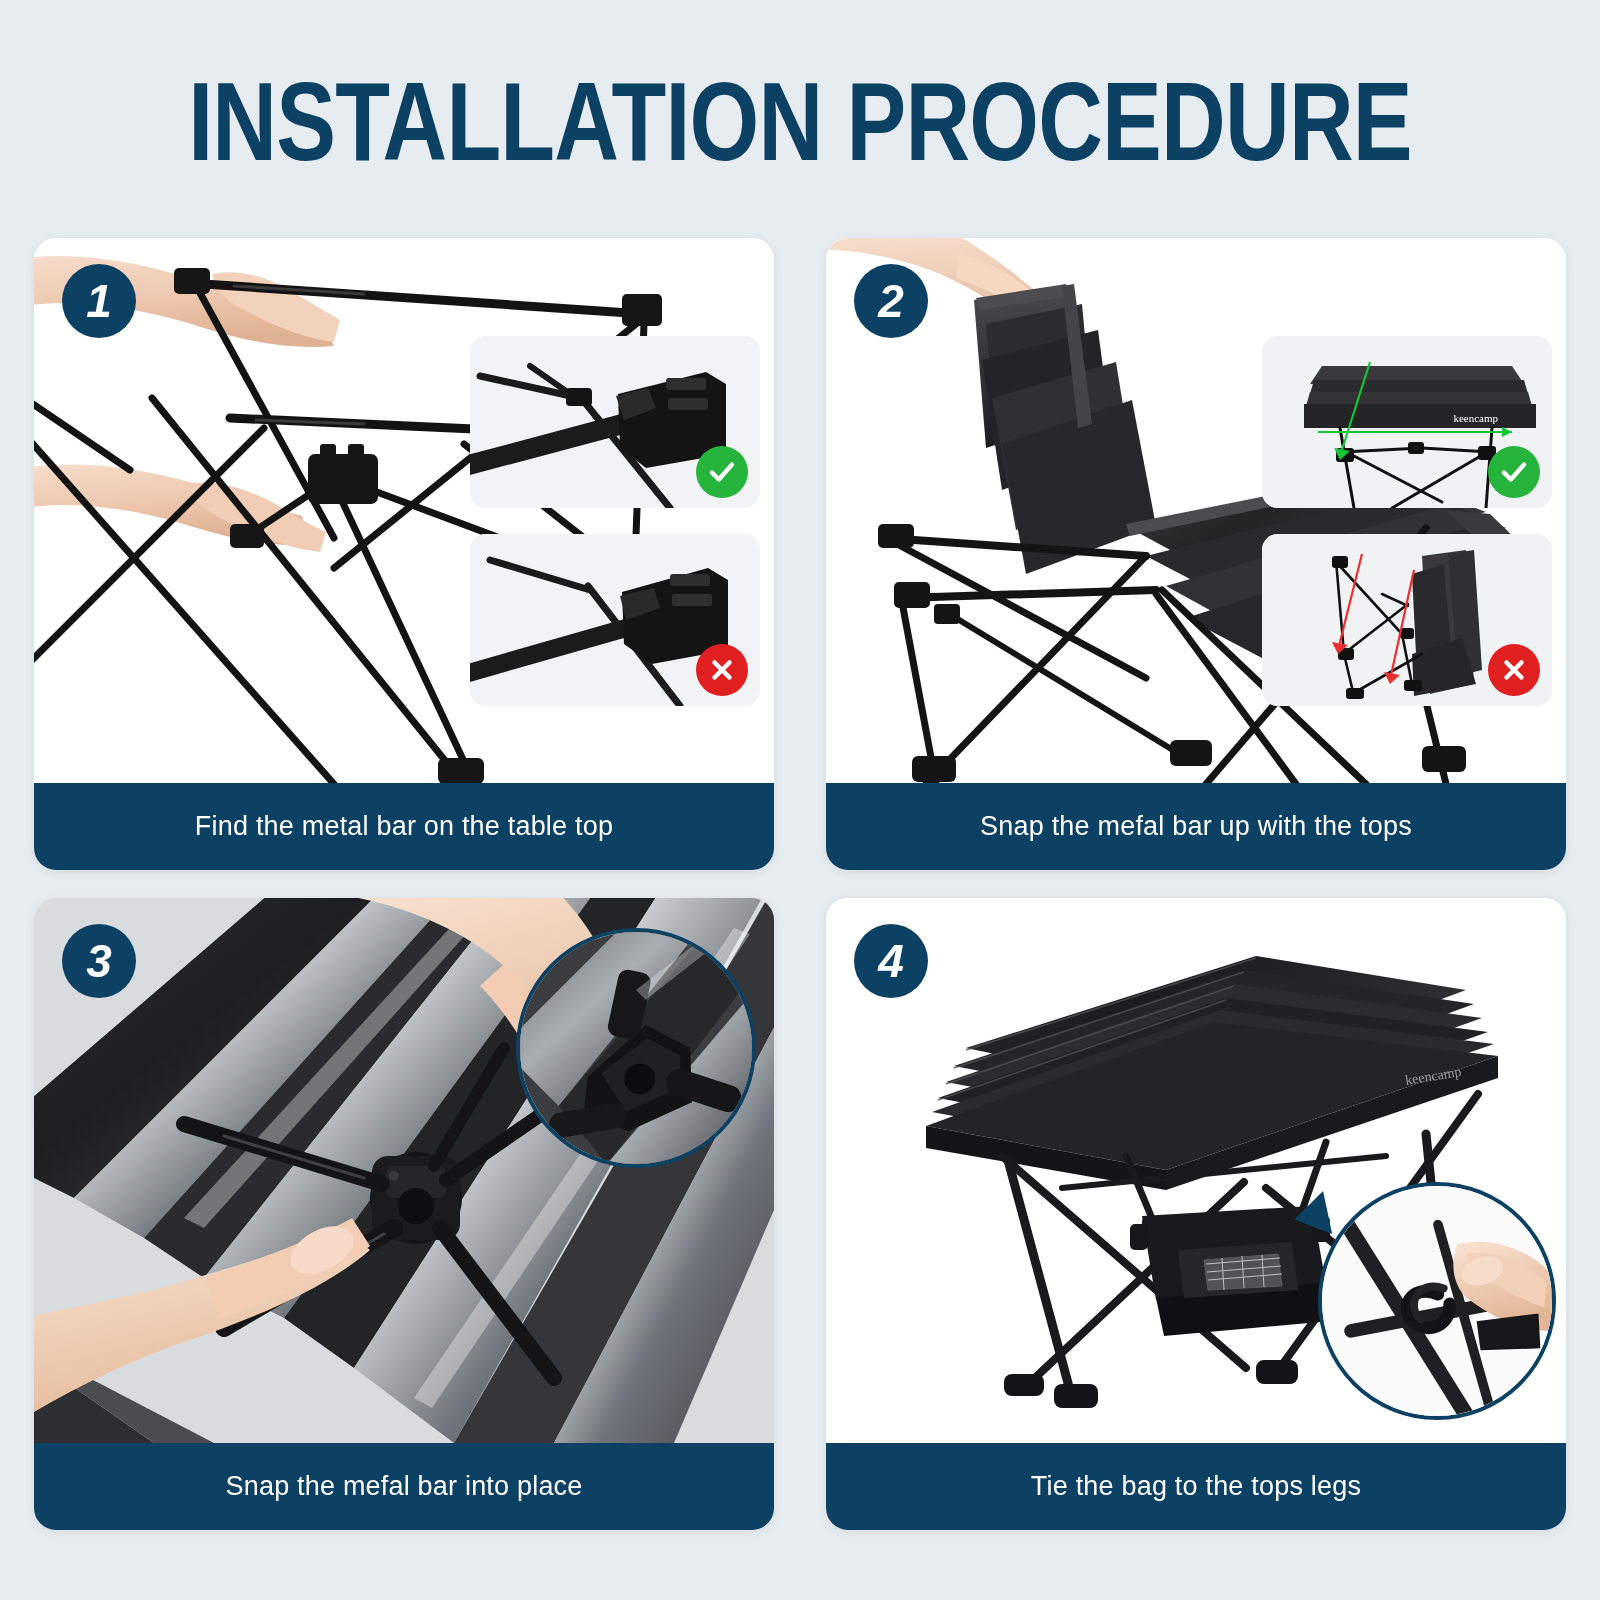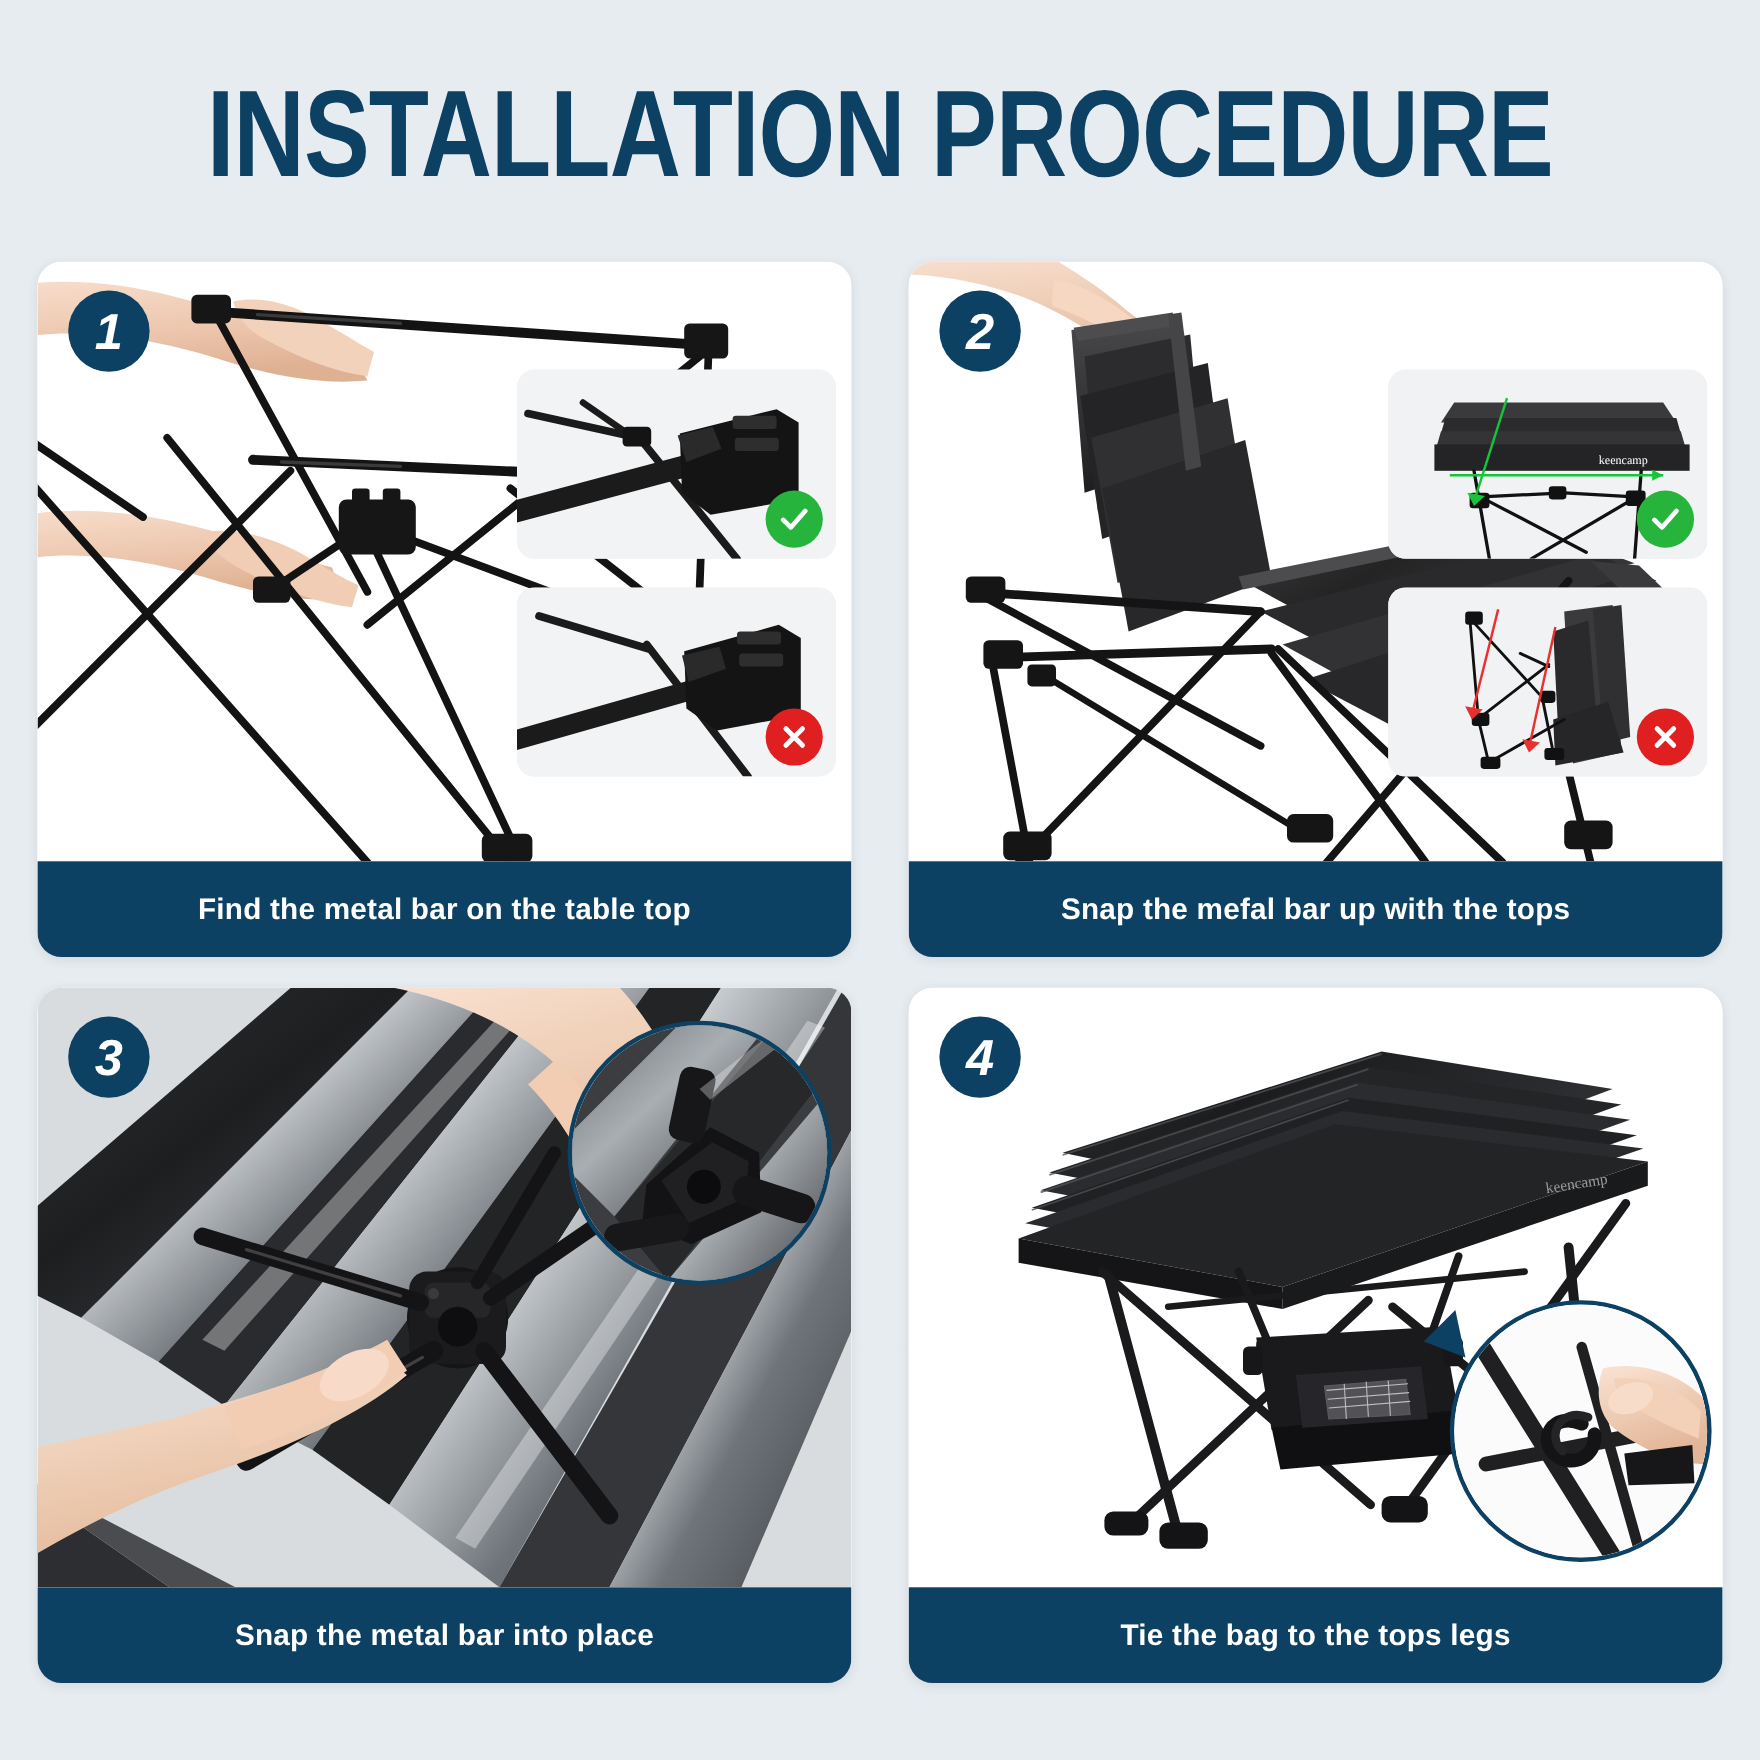--- a/index.html
+++ b/index.html
@@ -67,21 +67,20 @@
     position: absolute;
     left: 0; right: 0; bottom: 0;
     height: 87px;
     background: #0d4163;
     color: #ffffff;
     display: flex;
     align-items: center;
     justify-content: center;
     font-size: 27px;
     letter-spacing: 0.2px;
-    font-weight: bold;
   }
 
   
   .badge {
     position: absolute;
     top: 26px; left: 28px;
     width: 74px; height: 74px;
     border-radius: 50%;
     background: #0d4163;
     color: #ffffff;
@@ -504,21 +503,21 @@
             <rect x="96" y="40" width="34" height="70" rx="10" fill="#17171a" transform="rotate(12 113 75)"></rect>
             <rect x="150" y="150" width="80" height="28" rx="13" fill="#161619" transform="rotate(18 190 164)"></rect>
             <rect x="30" y="182" width="80" height="26" rx="12" fill="#18181b" transform="rotate(-10 70 195)"></rect>
           </g>
           <g opacity="0.3">
             <path d="M120,60 L210,-10 L220,0 L130,70 Z" fill="#ffffff"></path>
           </g>
         </svg>
       </div>
 
-      <div class="caption">Snap the metal bar into place</div>
+      <div class="caption">Snap the mefal bar into place</div>
     </div>
 
     <div class="card">
       <div class="photo">
         <svg class="fill-svg" viewBox="0 0 740 545" preserveAspectRatio="xMidYMid slice">
           <defs>
             <linearGradient id="top4" x1="0" y1="0" x2="1" y2="0.4">
               <stop offset="0%" stop-color="#2f3032"></stop>
               <stop offset="40%" stop-color="#1b1c1e"></stop>
               <stop offset="100%" stop-color="#303134"></stop>

